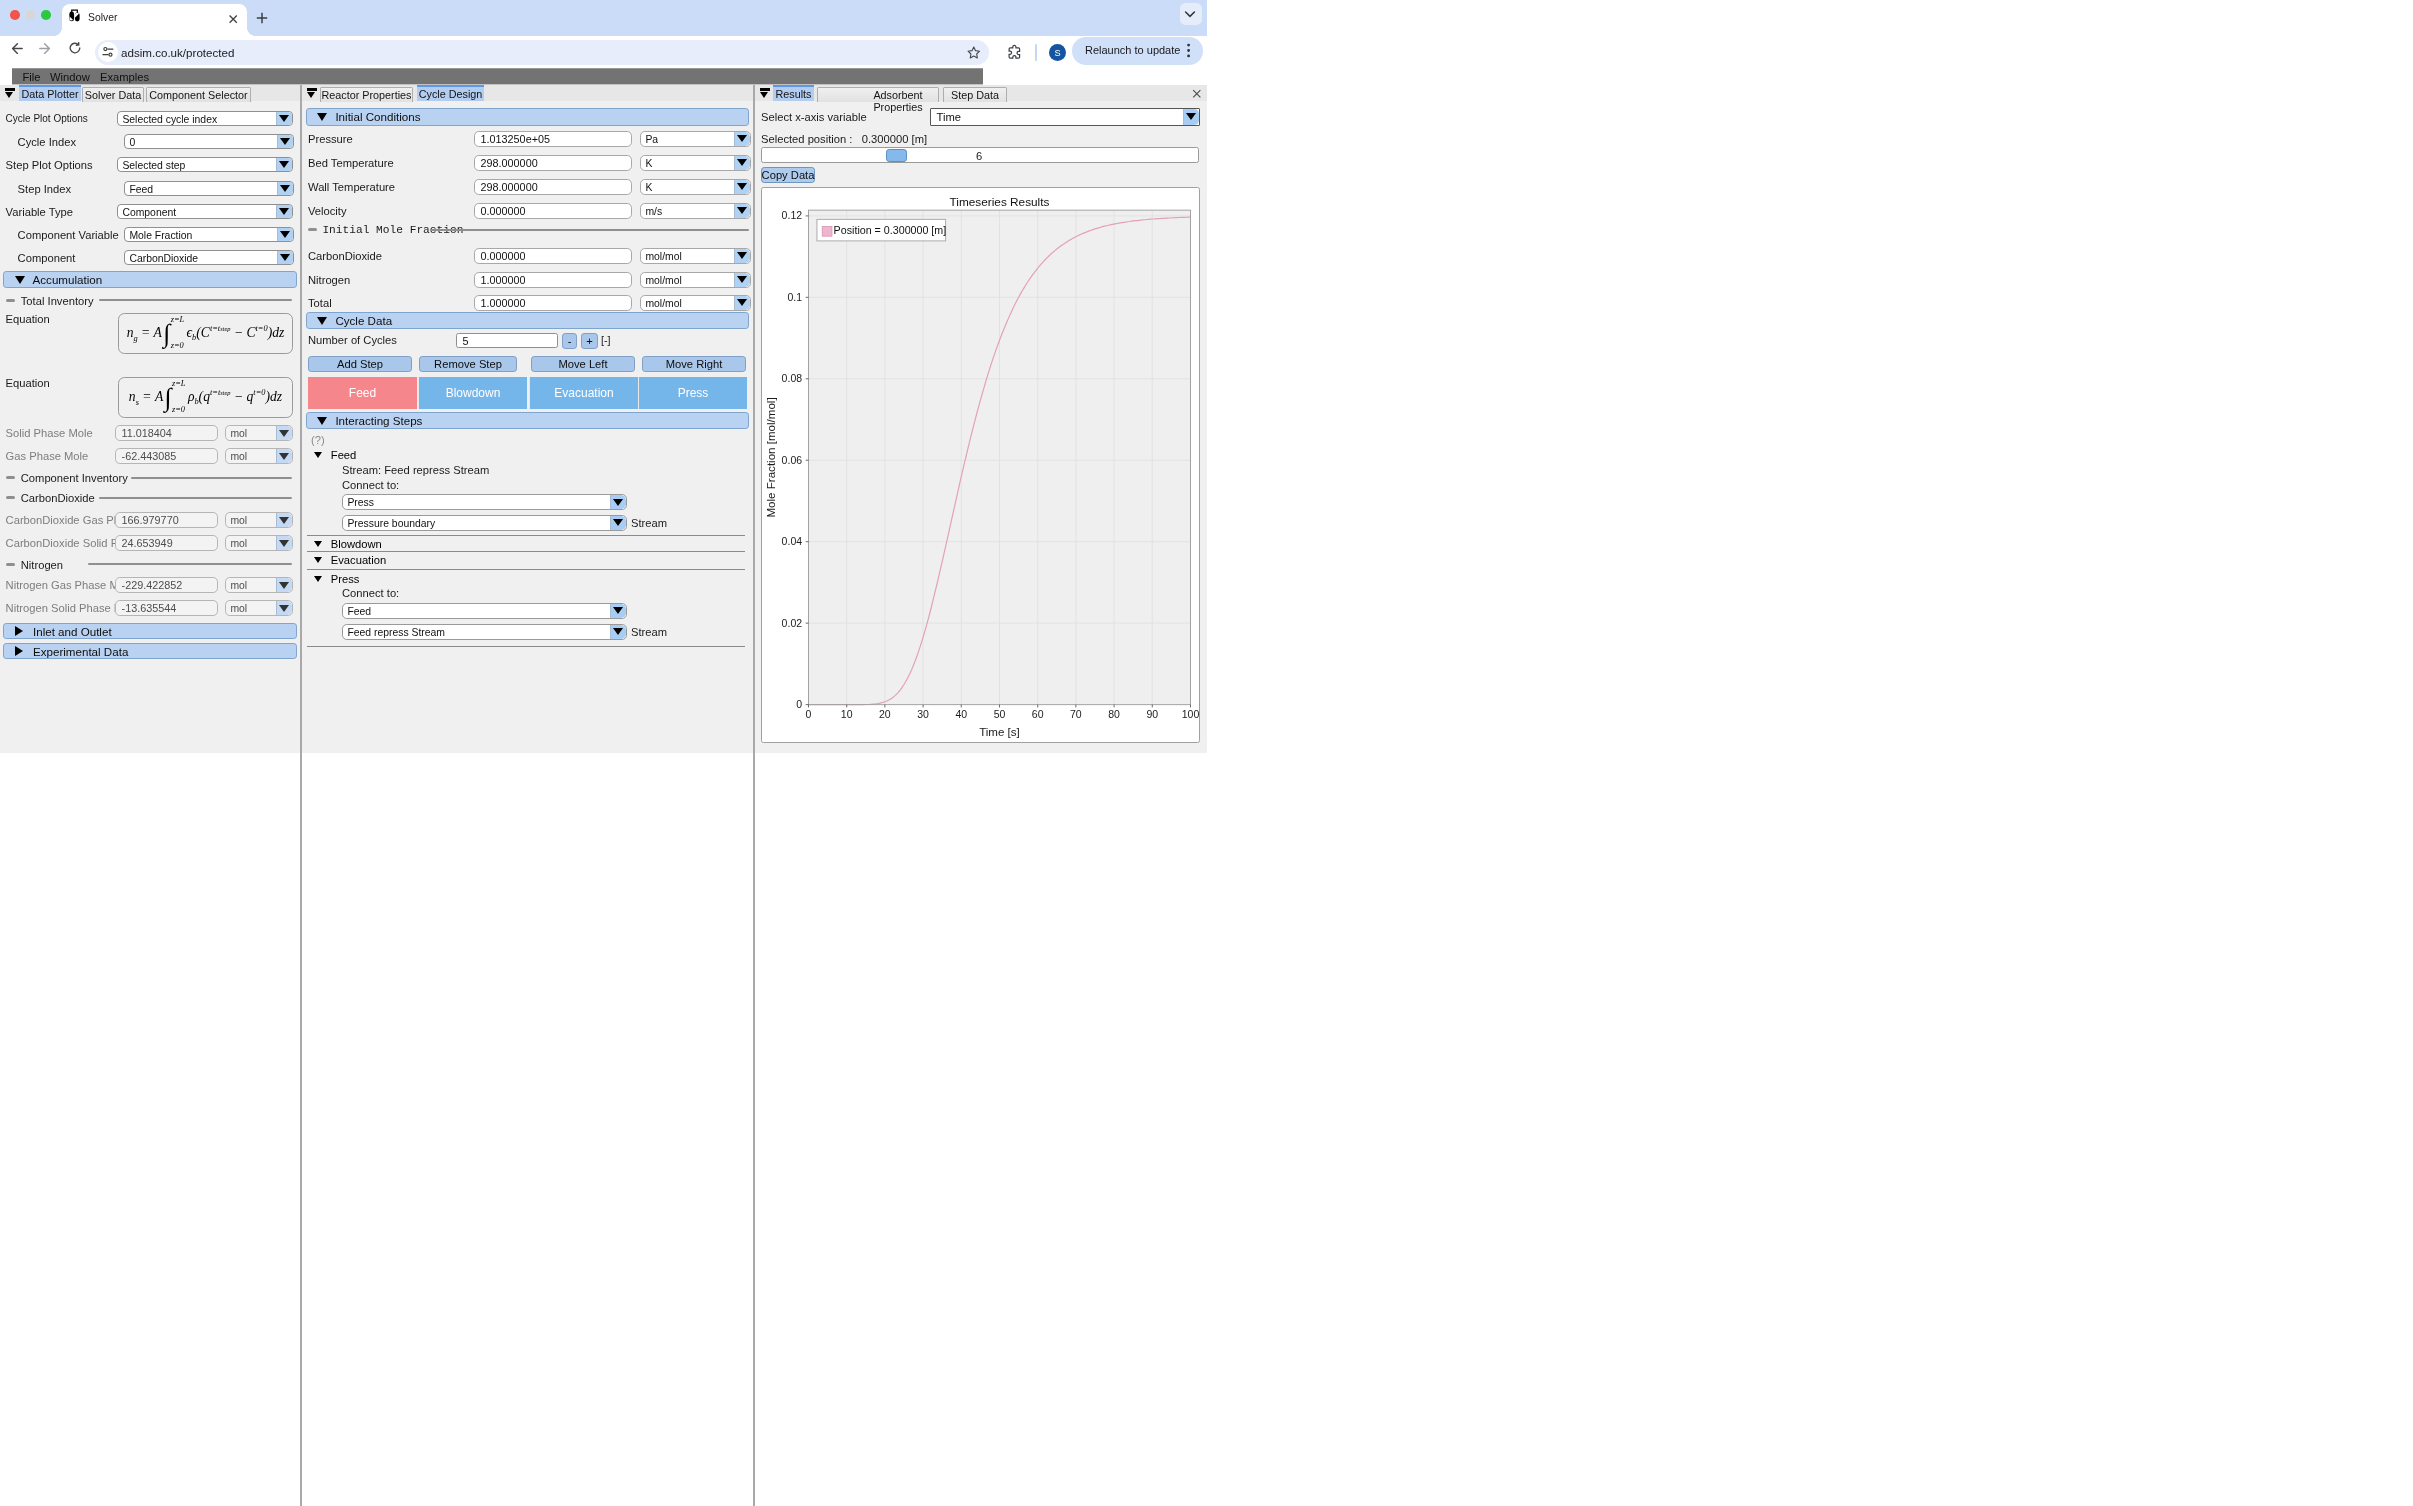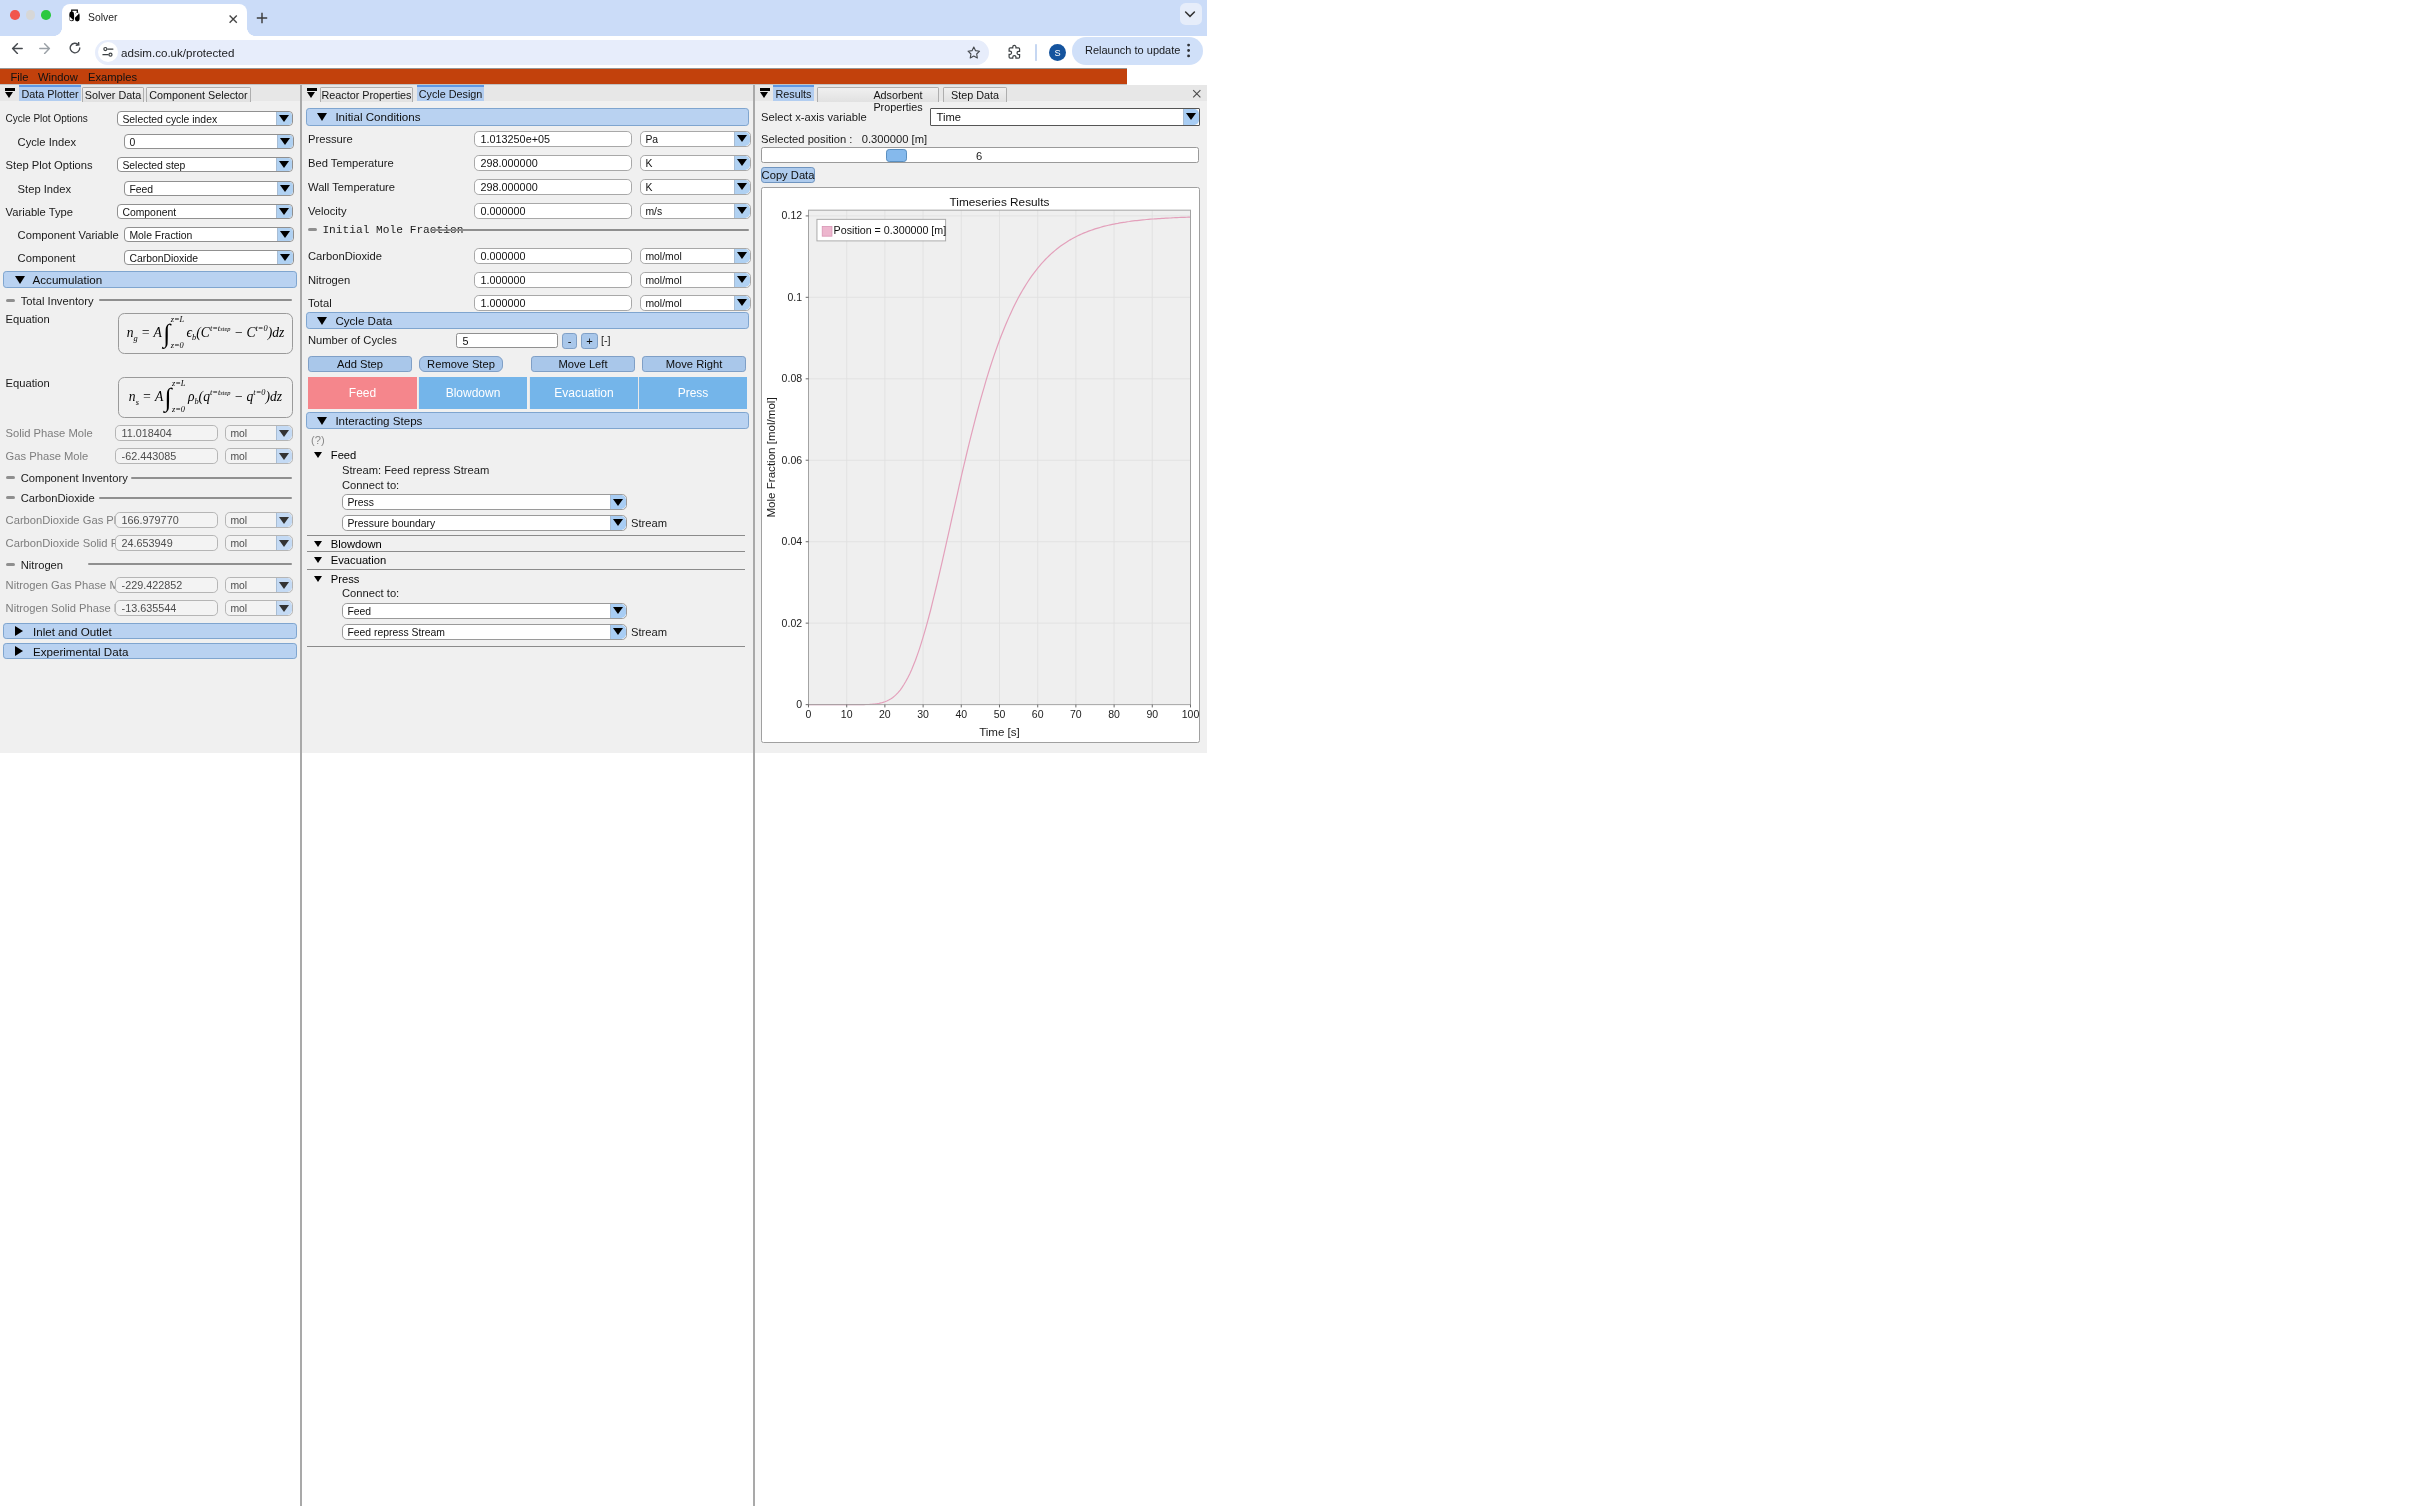--- a/index.html
+++ b/index.html
@@ -6,21 +6,21 @@
 .abs{position:absolute;}
 
 #tabstrip{position:absolute;left:0;top:0;width:1207px;height:36px;background:#cbdcf8;}
 .tl{position:absolute;top:10px;width:9.6px;height:9.6px;border-radius:50%;}
 #tab{position:absolute;left:62px;top:4.4px;width:185px;height:32px;background:#fff;border-radius:8px 8px 0 0;}
 #tab:before,#tab:after{content:"";position:absolute;bottom:0;width:8px;height:8px;}
 #tab:before{left:-8px;background:radial-gradient(circle at 0 0,rgba(0,0,0,0) 7.6px,#fff 8px);}
 #tab:after{right:-8px;background:radial-gradient(circle at 8px 0,rgba(0,0,0,0) 7.6px,#fff 8px);}
 #toolbar{position:absolute;left:0;top:36px;width:1207px;height:32px;background:#fff;}
 #omni{position:absolute;left:95px;top:40px;width:894px;height:25px;background:#e7edfb;border-radius:12.8px;}
-#menubar{position:absolute;left:0;top:68px;width:1127px;height:17px;background:#c2410c;border-top:0.8px solid #979797;border-bottom:0.8px solid #c2c2c2;}
+#menubar{position:absolute;left:12px;top:68px;width:971px;height:17px;background:#737373;border-top:0.8px solid #979797;border-bottom:0.8px solid #c2c2c2;}
 #menubar span{position:absolute;top:2.4px;font-size:11.2px;color:#111;}
 
 #main{position:absolute;left:0;top:85px;width:1207px;height:668px;background:#f0f0f0;}
 .vdiv{position:absolute;top:85px;bottom:0;width:2px;background:#a9a9a9;}
 .tabbar{position:absolute;top:85px;height:16px;background:#e7e7e7;}
 .ptab{position:absolute;font-size:10.8px;color:#141414;text-align:center;}
 .ptab.on{top:85px;height:16px;background:#b2cdf0;border-top:2px solid #5e97e4;padding-top:0.8px;}
 .ptab.off{top:87px;height:14.8px;background:linear-gradient(#f0f0f0,#e1e1e1);border:0.8px solid #aeaeae;border-bottom:none;border-radius:1.6px 1.6px 0 0;padding-top:0.8px;}
 .fico{position:absolute;width:10.4px;height:10.4px;}
 .fico:before{content:"";position:absolute;left:0;top:0;width:10.4px;height:2.8px;background:#000;}
@@ -353,21 +353,21 @@
 <div class="shdr" style="left:306px;top:312px;width:443px;height:17px;font-size:11.6px;">
     <i class="htri-d"></i>
     <span>Cycle Data</span>
   </div>
 <div class="lbl" style="left:308px;top:334px;color:#1a1a1a;font-size:11.2px;white-space:nowrap;">Number of Cycles</div>
 <div class="inp" style="left:456px;top:333px;width:102px;height:15px;background:#fff;color:#111;border-color:#909090;border-radius:2.4px;font-size:10.8px;">5</div>
 <div class="bbtn" style="left:562px;top:333px;width:15px;height:15.6px;font-size:11.2px;">-</div>
 <div class="bbtn" style="left:581px;top:333px;width:17px;height:15.6px;font-size:11.2px;">+</div>
 <div class="lbl" style="left:601px;top:334px;color:#1a1a1a;font-size:10.8px;white-space:nowrap;">[-]</div>
 <div class="bbtn" style="left:308px;top:356px;width:104px;height:16px;font-size:11.2px;">Add Step</div>
-<div class="bbtn" style="left:419px;top:356px;width:84px;height:16px;font-size:11.2px;border-radius:6px;">Remove Step</div>
+<div class="bbtn" style="left:419px;top:356px;width:98px;height:16px;font-size:11.2px;">Remove Step</div>
 <div class="bbtn" style="left:531px;top:356px;width:104px;height:16px;font-size:11.2px;">Move Left</div>
 <div class="bbtn" style="left:642px;top:356px;width:104px;height:16px;font-size:11.2px;">Move Right</div>
 <div class="step" style="left:308px;top:377px;width:109px;height:32px;background:#f5868c;">Feed</div>
 <div class="step" style="left:418px;top:377px;width:109px;height:32px;background:#74b5ea;border-left:1.2px solid #e8e8e8;">Blowdown</div>
 <div class="step" style="left:529px;top:377px;width:109px;height:32px;background:#74b5ea;border-left:1.2px solid #e8e8e8;">Evacuation</div>
 <div class="step" style="left:638px;top:377px;width:109px;height:32px;background:#74b5ea;border-left:1.2px solid #e8e8e8;">Press</div>
 <div class="shdr" style="left:306px;top:412px;width:443px;height:17px;font-size:11.6px;">
     <i class="htri-d"></i>
     <span>Interacting Steps</span>
   </div>

